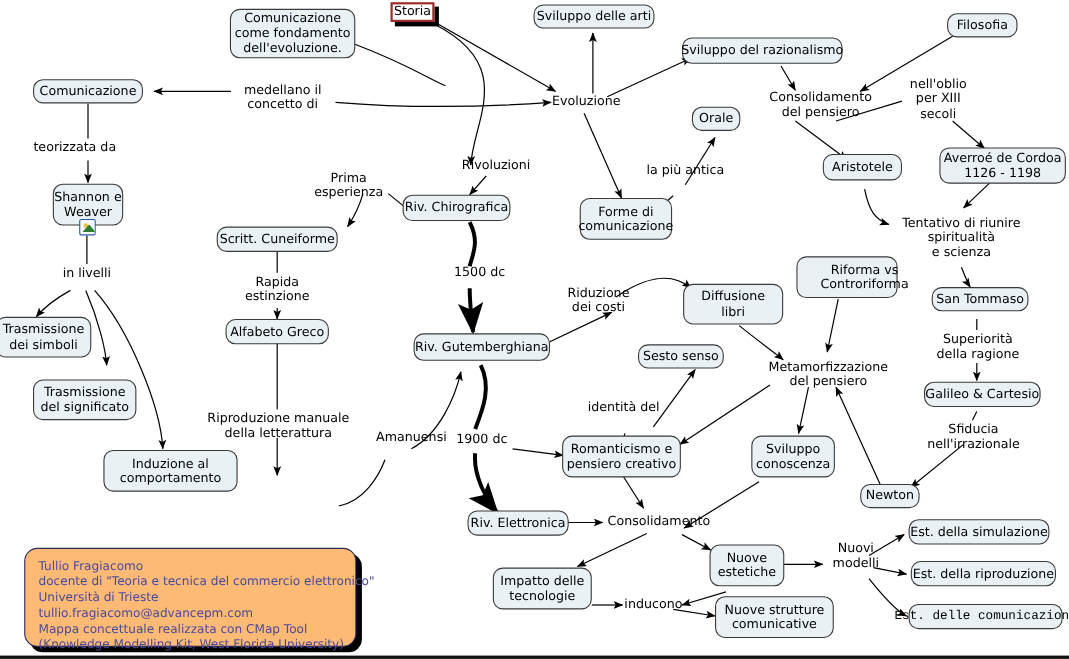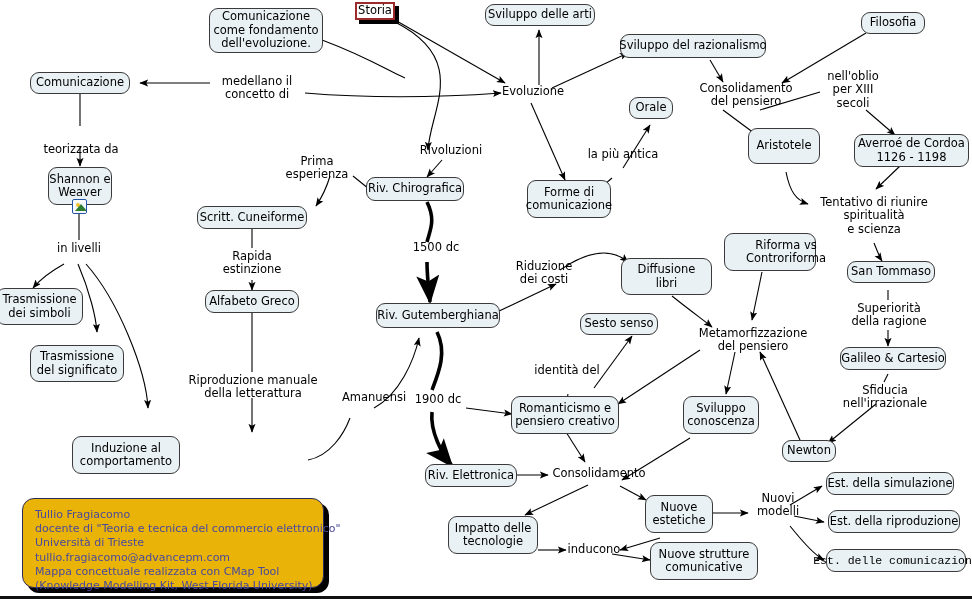--- a/index.html
+++ b/index.html
@@ -48,21 +48,21 @@
   .node.root {
     background: #ffffff;
     border: 2px solid #9e2b2b;
     border-radius: 0;
     box-shadow: 4px 4px 0 #000000;
     font-size: 11.5px;
   }
   .legend {
     position: absolute;
     box-sizing: border-box;
-    background: #eab308;
+    background: #fdba74;
     border: 1px solid #2b2b5c;
     border-radius: 12px;
     box-shadow: 5px 5px 0 #000000;
     color: #4a4a9c;
     font-size: 11px;
     line-height: 14.2px;
     padding: 9px 12px;
     white-space: pre;
     text-align: left;
     z-index: 3;
@@ -240,21 +240,21 @@
 
   <div class="node" style="left:30px; top:72px; width:100px; height:22px;">Comunicazione</div>
 
   <div class="node plain" style="left:500px; top:84px; width:66px; height:16px;">Evoluzione</div>
 
   <div class="node plain" style="left:690px; top:80px; width:112px; height:30px;">Consolidamento
 del pensiero</div>
 
   <div class="node" style="left:629px; top:97px; width:44px; height:22px;">Orale</div>
 
-  <div class="node" style="left:748px; top:128px; width:72px; height:36px;">Aristotele</div>
+  <div class="node" style="left:748px; top:140px; width:72px; height:24px;">Aristotele</div>
 
   <div class="node" style="left:854px; top:134px; width:115px; height:33px;">Averroé de Cordoa
 1126 - 1198</div>
 
   <div class="node" style="left:48px; top:167px; width:64px; height:38px;">Shannon e
 Weaver</div>
   <div class="img-badge" style="left:72px; top:199px;">
     <div class="sky"></div>
       <div class="sun"></div>
       <div class="hill"></div>
@@ -295,21 +295,21 @@
 del significato</div>
 
   <div class="node" style="left:840px; top:347px; width:106px; height:23px;">Galileo &amp; Cartesio</div>
 
   <div class="node" style="left:511px; top:396px; width:108px; height:38px;">Romanticismo e
 pensiero creativo</div>
 
   <div class="node" style="left:683px; top:396px; width:76px; height:38px;">Sviluppo
 conoscenza</div>
 
-  <div class="node" style="left:72px; top:409px; width:108px; height:38px;margin-top:27px;">Induzione al
+  <div class="node" style="left:94px; top:409px; width:122px; height:38px;">Induzione al
 comportamento</div>
 
 
   <div class="node" style="left:425px; top:464px; width:92px; height:23px;">Riv. Elettronica</div>
 
   <div class="node" style="left:782px; top:440px; width:54px; height:22px;">Newton</div>
 
   <div class="node" style="left:826px; top:472px; width:128px; height:23px;">Est. della simulazione</div>
 
   <div class="node" style="left:645px; top:495px; width:68px; height:38px;">Nuove
@@ -325,21 +325,21 @@
 
   <div class="node" style="left:826px; top:549px; width:140px; height:23px;font-family:Liberation Mono, monospace;">Est. delle comunicazioni</div>
 
   <div class="node plain" style="left:209px; top:73px; width:96px; height:30px;">medellano il
 concetto di</div>
 
   <div class="node plain" style="left:820px; top:68px; width:66px; height:44px;">nell'oblio
 per XIII
 secoli</div>
 
-  <div class="node plain" style="left:42px; top:126px; width:78px; height:16px;margin-top:16px;">teorizzata da</div>
+  <div class="node plain" style="left:29px; top:126px; width:78px; height:16px;">teorizzata da</div>
 
   <div class="node plain" style="left:585px; top:147px; width:76px; height:16px;">la più antica</div>
 
   <div class="node plain" style="left:415px; top:143px; width:72px; height:16px;">Rivoluzioni</div>
 
   <div class="node plain" style="left:281px; top:153px; width:72px; height:30px;">Prima
 esperienza</div>
 
   <div class="node plain" style="left:49px; top:241px; width:60px; height:16px;">in livelli</div>
 

